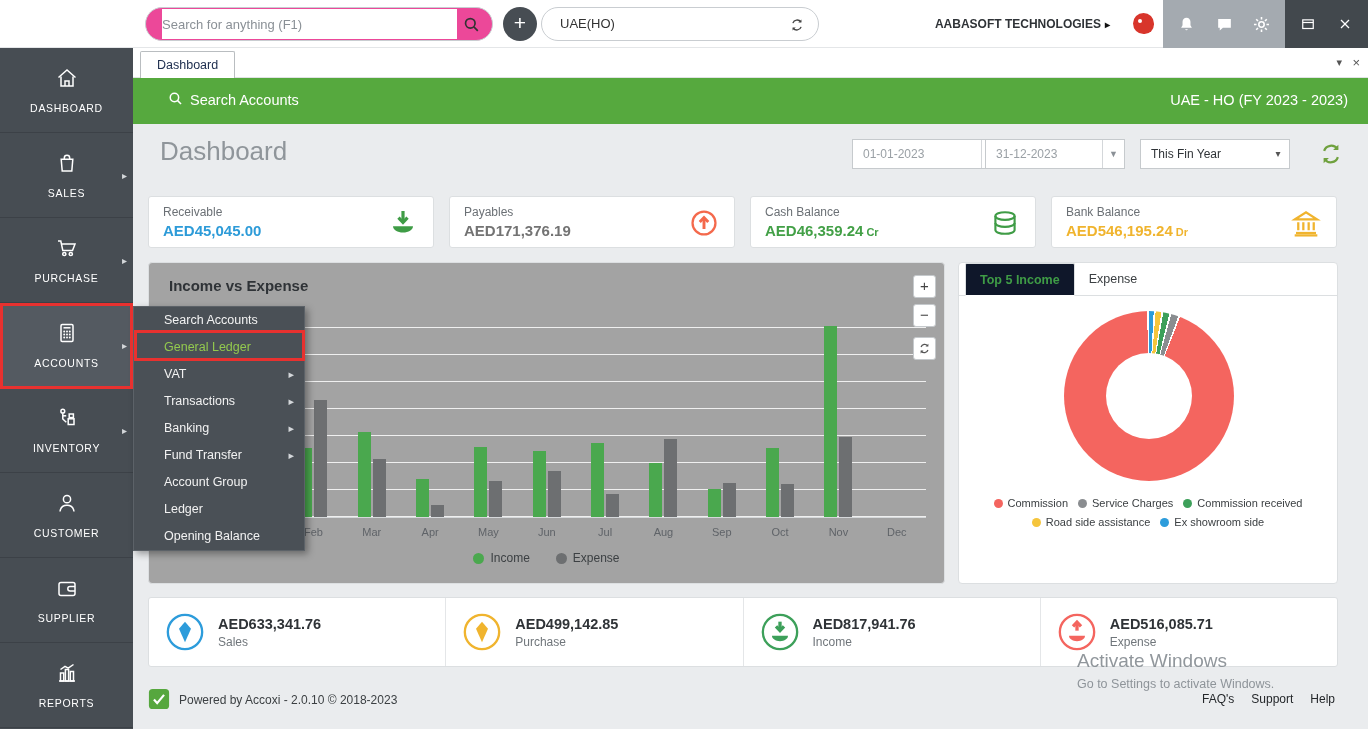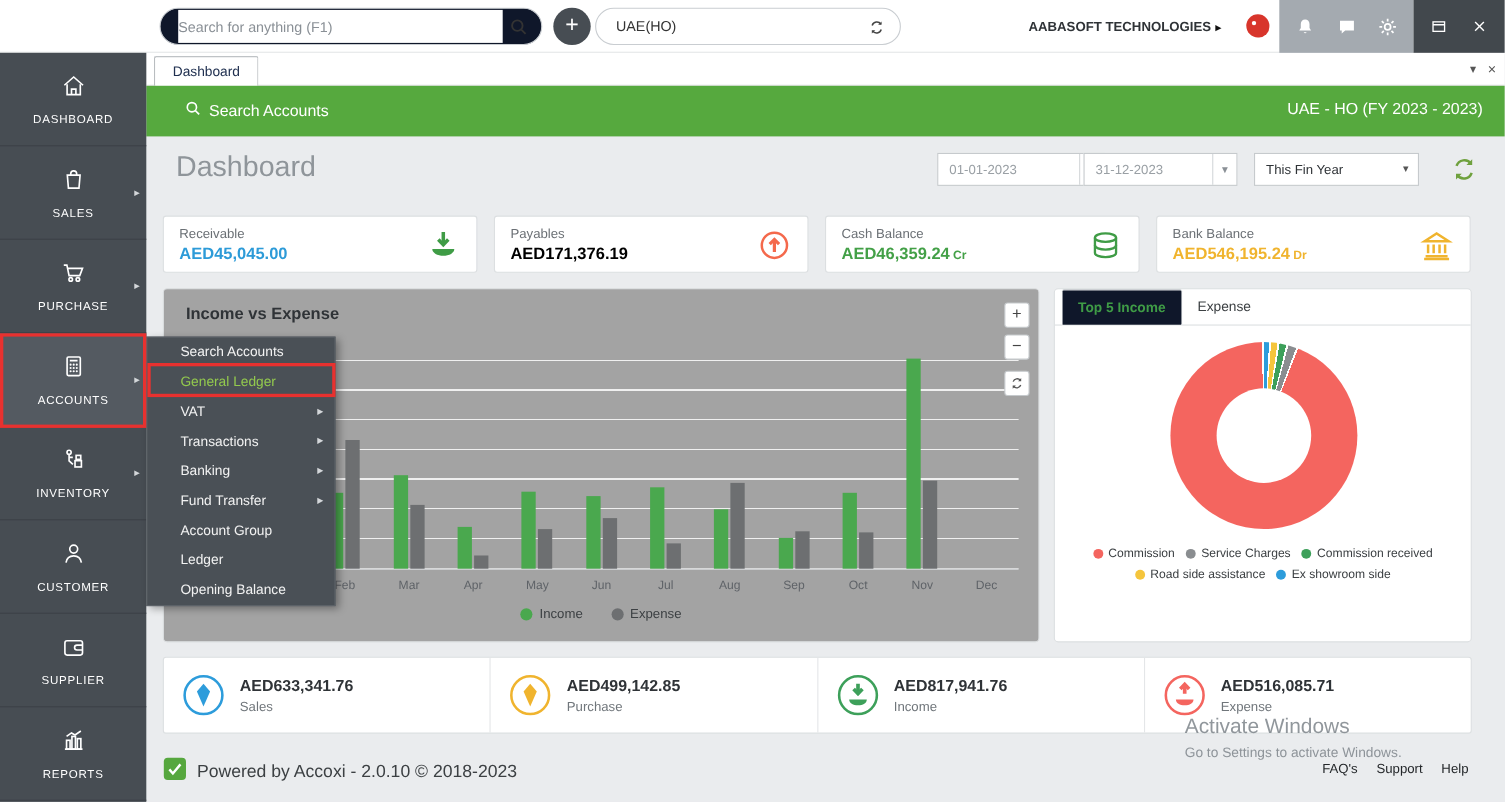--- a/index.html
+++ b/index.html
@@ -4,21 +4,21 @@
 <style>
   * { margin:0; padding:0; box-sizing:border-box; }
   html,body { width:1368px; height:729px; }
   body { font-family:"Liberation Sans", sans-serif; position:relative; overflow:hidden; background:#eaecee; }
 
   
   .header { position:absolute; left:0; top:0; width:1368px; height:48px; background:#fff; border-bottom:1px solid #e4e6e8; z-index:10; }
   .logo { position:absolute; left:0; top:0; width:133px; height:48px; background:#000; color:#fff; display:flex; align-items:center; justify-content:center; font-size:27px; font-weight:bold; letter-spacing:.5px; }
   .logo .logo-inner { position:relative; }
   .logo .logo-inner::after { content:""; position:absolute; right:-1px; top:2px; width:6px; height:6px; border-radius:50%; background:#e8392f; }
-  .search-box { position:absolute; left:145px; top:7px; width:348px; height:34px; border:1px solid #c9cdd1; border-radius:17px; background:#0f172a; }
+  .search-box { position:absolute; left:145px; top:7px; width:348px; height:34px; border:1px solid #c9cdd1; border-radius:17px; background:#ec4899; }
   .search-box input { position:absolute; left:16px; top:1px; width:295px; height:30px; border:none; outline:none; font-size:13px; color:#444; font-family:"Liberation Sans", sans-serif; }
   .search-box input::placeholder { color:#8a9096; }
   .search-box .mag { position:absolute; right:12px; top:8px; color:#333; }
   .add-btn { position:absolute; left:503px; top:7px; width:34px; height:34px; border-radius:50%; background:#474d53; color:#fff; font-size:21px; line-height:32px; text-align:center; cursor:pointer; }
   .branch-box { position:absolute; left:541px; top:7px; width:278px; height:34px; border:1px solid #c9cdd1; border-radius:17px; background:#fff; }
   .branch-box .branch-text { position:absolute; left:18px; top:8px; font-size:13px; color:#333; }
   .branch-box .sync { position:absolute; right:12px; top:8px; color:#444; }
   .company { position:absolute; left:880px; top:0; width:230px; height:48px; line-height:48px; text-align:right; font-size:12px; font-weight:bold; color:#2f3337; }
   .company .caret { font-size:10px; margin-left:4px; color:#111; }
   .mascot { position:absolute; left:1133px; top:13px; width:21px; height:21px; border-radius:50% 50% 45% 50%; background:#d8352b; }
@@ -102,21 +102,21 @@
   
   .summary { position:absolute; left:148px; top:597px; width:1190px; height:70px; background:#fff; border:1px solid #dcdfe1; border-radius:3px; display:flex; z-index:5; }
   .sum-item { flex:1; display:flex; align-items:center; padding-left:16px; gap:13px; border-right:1px solid #e4e6e8; cursor:pointer; }
   .sum-item:last-child { border-right:none; }
   .sum-icon { width:40px; height:40px; flex:0 0 40px; }
   .sum-value { font-size:14.5px; font-weight:bold; color:#2f3337; }
   .sum-label { font-size:12px; color:#70767b; margin-top:3px; }
 
   
   .footer-logo { position:absolute; left:148px; top:688px; width:22px; height:22px; z-index:5; }
-  .powered { position:absolute; left:179px; top:693px; font-size:16px; color:#3c4043; z-index:5; }
+  .powered { position:absolute; left:179px; top:693px; font-size:12px; color:#3c4043; z-index:5; }
   .foot-links { position:absolute; right:33px; top:692px; display:flex; gap:17px; font-size:12px; color:#24272a; z-index:5; }
   .foot-link { cursor:pointer; }
 
   
   .watermark { position:absolute; left:1077px; top:650px; color:#7e858b; opacity:.85; z-index:50; pointer-events:none; }
   .wm1 { font-size:19px; }
   .wm2 { font-size:12.5px; margin-top:5px; }
 </style>
 </head>
 <body>
@@ -344,21 +344,21 @@
   <div class="stat-icon" style="color: rgb(63, 156, 70);">
     <svg viewBox="0 0 24 24" width="32" height="32">
         <path d="M12 3v8.2" stroke="currentColor" stroke-width="2.4" fill="none"></path>
         <path d="M8.6 8l3.4 3.6L15.4 8" fill="none" stroke="currentColor" stroke-width="2.4"></path>
         <path d="M4.5 14.5c0 2.6 3.4 4.7 7.5 4.7s7.5-2.1 7.5-4.7z" fill="currentColor"></path>
       </svg>
   </div>
 </div>
 <div class="stat-card" style="left:449px;">
   <div class="stat-label">Payables</div>
-  <div class="stat-value" style="color: #000000;">
+  <div class="stat-value" style="color: #737373;">
       <span>AED171,376.19</span>
       <span class="stat-suffix"></span>
     </div>
   <div class="stat-icon" style="color: rgb(244, 105, 76);">
     <svg viewBox="0 0 24 24" width="32" height="32">
         <circle cx="12" cy="12" r="8.6" fill="none" stroke="currentColor" stroke-width="1.7"></circle>
         <path d="M12 16.5v-8" stroke="currentColor" stroke-width="2.2" fill="none"></path>
         <path d="M8.8 11.2L12 8l3.2 3.2" fill="none" stroke="currentColor" stroke-width="2.2"></path>
       </svg>
   </div>

